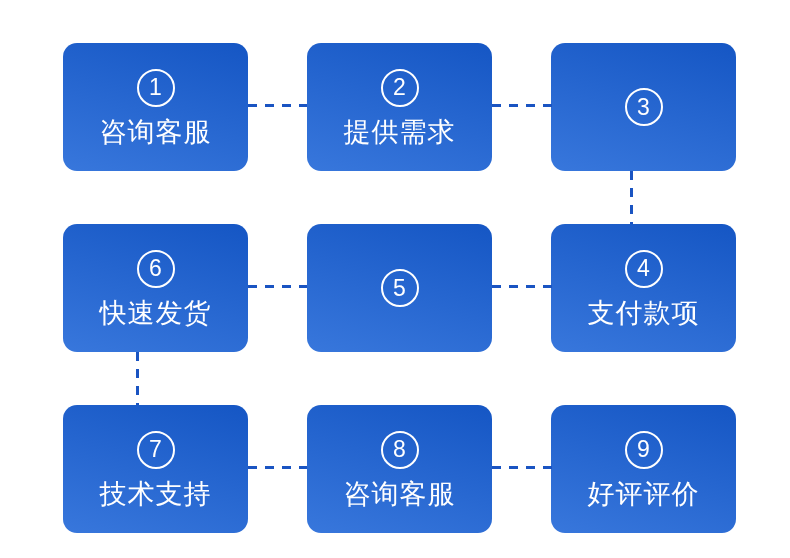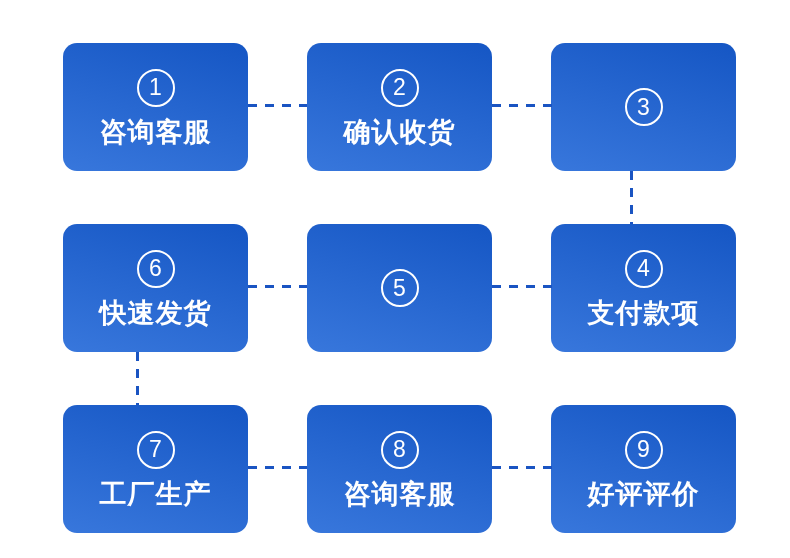--- a/index.html
+++ b/index.html
@@ -39,21 +39,21 @@
     border-radius: 50%;
     display: flex;
     align-items: center;
     justify-content: center;
     font-size: 23px;
     line-height: 1;
     font-weight: 400;
   }
   .label {
     font-size: 27px;
-    font-weight: 700;
+    font-weight: 400;
     letter-spacing: 1px;
     line-height: 1;
   }
   .connector { position: absolute; }
   .connector.h {
     height: 3px;
     background: repeating-linear-gradient(90deg, #1a54c2 0 9px, transparent 9px 17px);
   }
   .connector.v {
     width: 3px;
@@ -73,39 +73,39 @@
 
 <div class="canvas">
 
   <div class="grid">
     <div class="box">
       <span class="num">1</span>
       <span class="label">咨询客服</span>
     </div>
     <div class="box">
       <span class="num">2</span>
-      <span class="label">确认收货</span>
+      <span class="label">提供需求</span>
     </div>
     <div class="box">
       <span class="num">3</span>
     </div>
     <div class="box">
       <span class="num">6</span>
       <span class="label">快速发货</span>
     </div>
     <div class="box">
       <span class="num">5</span>
     </div>
     <div class="box">
       <span class="num">4</span>
       <span class="label">支付款项</span>
     </div>
     <div class="box">
       <span class="num">7</span>
-      <span class="label">工厂生产</span>
+      <span class="label">技术支持</span>
     </div>
     <div class="box">
       <span class="num">8</span>
       <span class="label">咨询客服</span>
     </div>
     <div class="box">
       <span class="num">9</span>
       <span class="label">好评评价</span>
     </div>
   </div>

